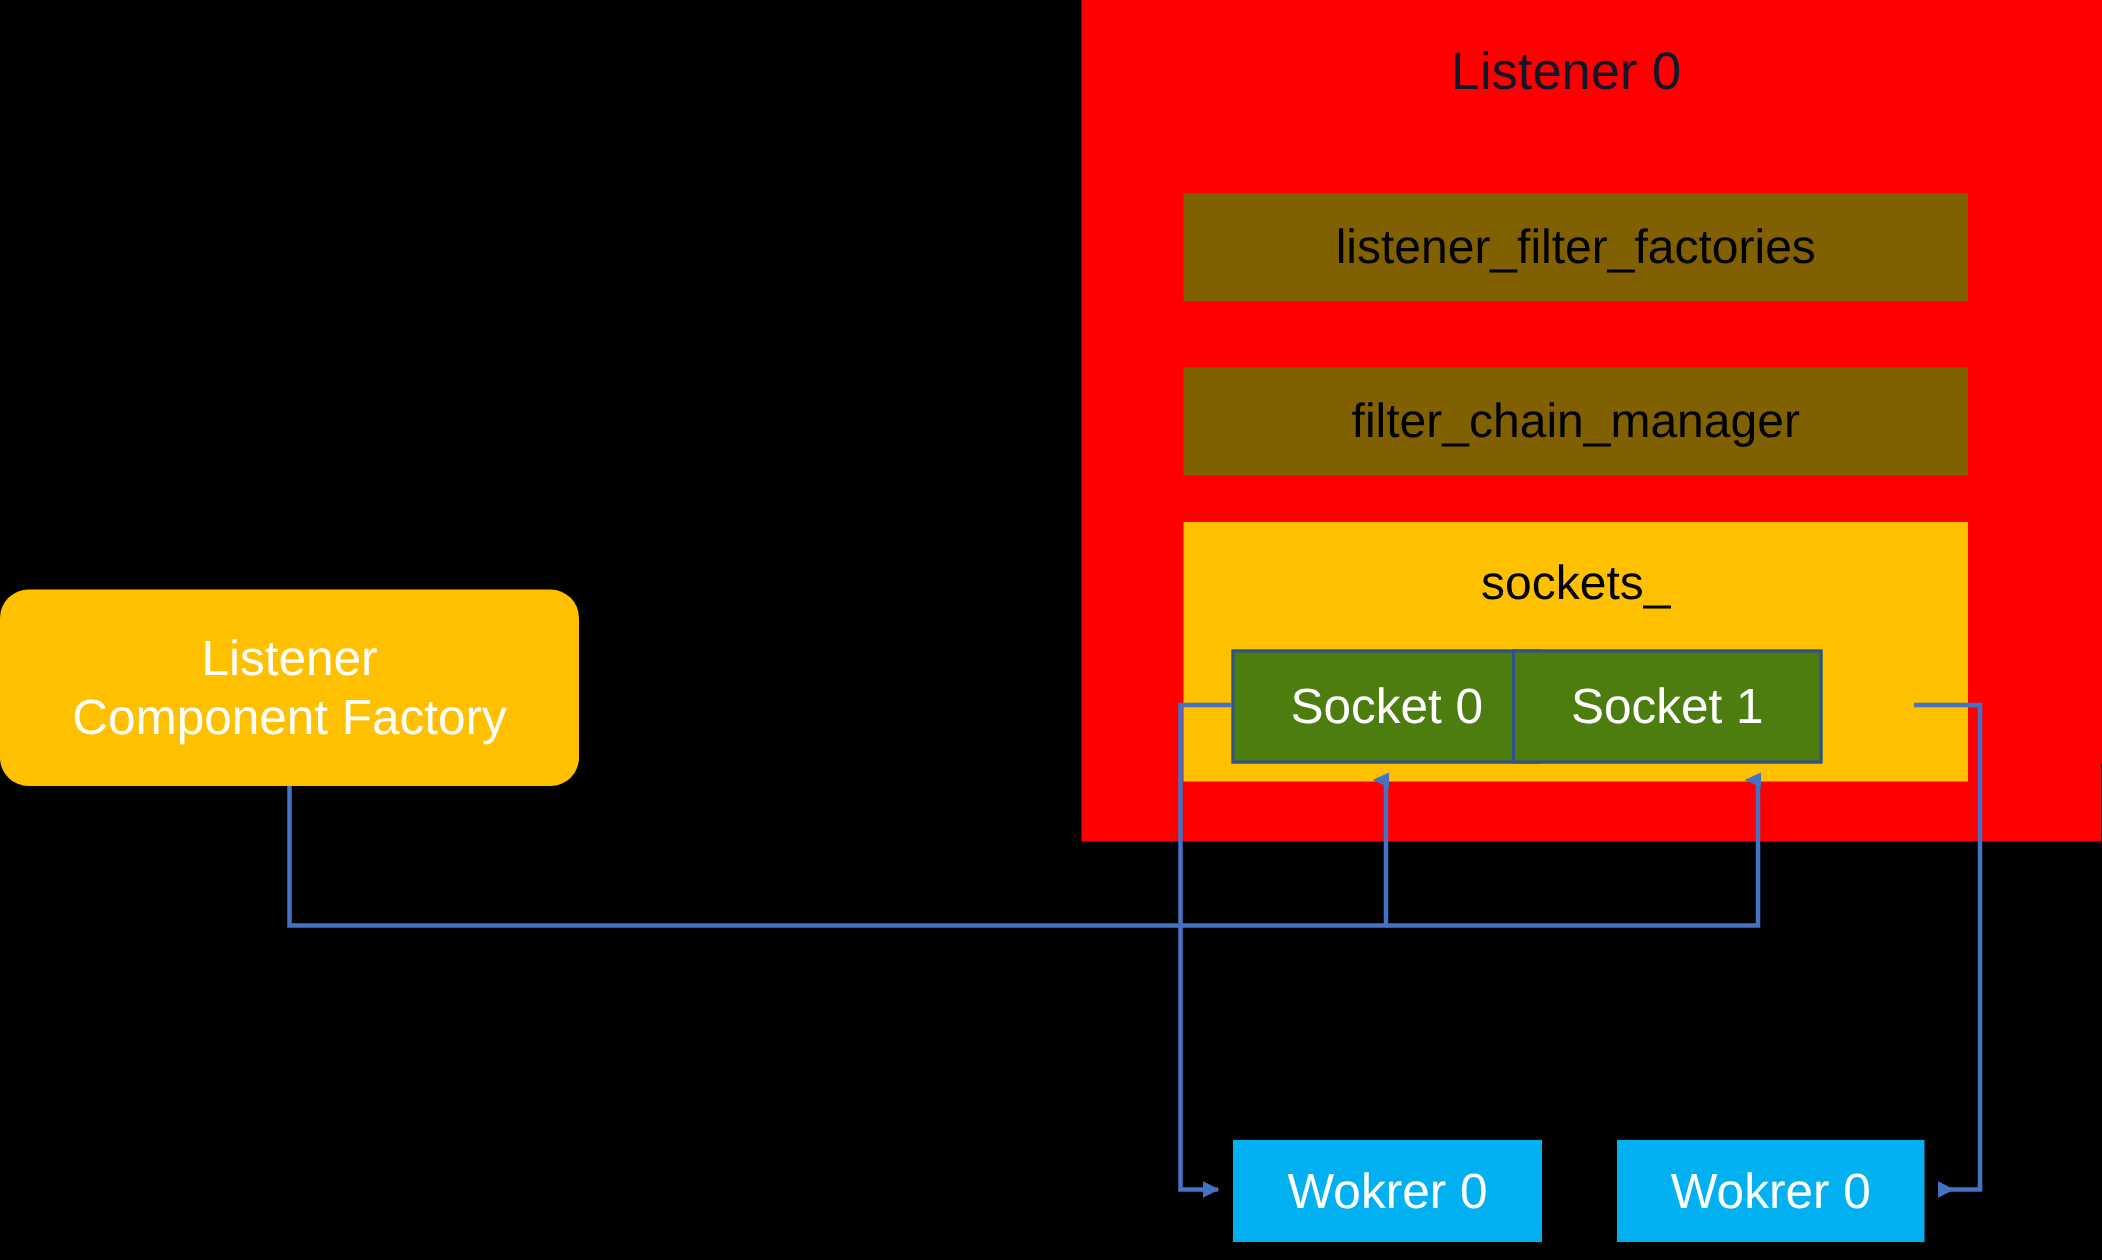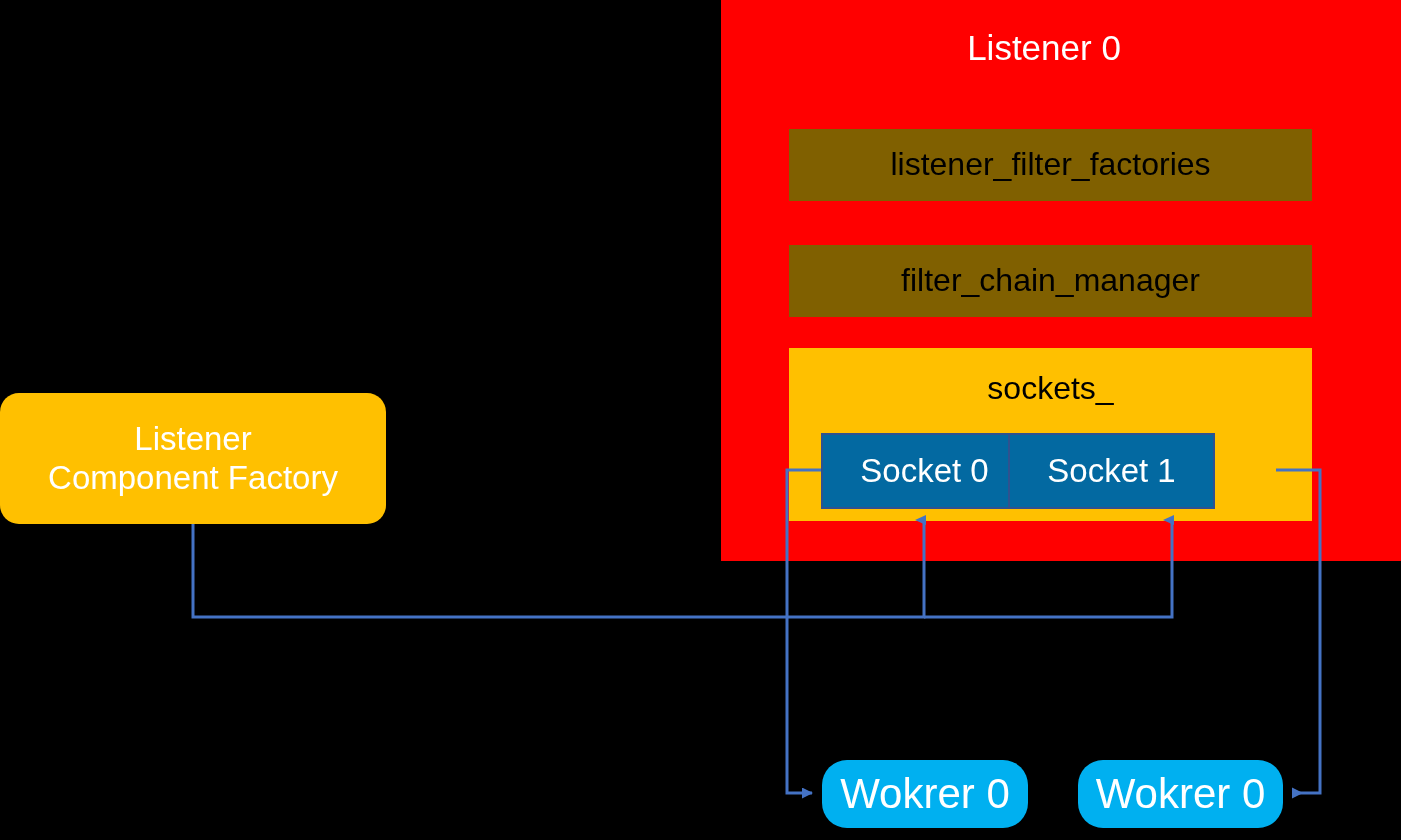--- a/index.html
+++ b/index.html
@@ -34,21 +34,21 @@
     height: 561px;
     background: #FF0000;
     display: block;
   }
   #listener-title {
     position: absolute;
     left: 0px;
     top: 22px;
     width: 646px;
     height: 52px;
-    color: #ffffff;
+    color: #0f172a;
     font-size: 35px;
     display: flex;
     align-items: center;
     justify-content: center;
   }
 
   
   .member-box {
     background: #806000;
     color: #000000;
@@ -85,21 +85,21 @@
     height: 45px;
     color: #000000;
     font-size: 32px;
     display: flex;
     align-items: center;
     justify-content: center;
   }
 
   
   .socket-box {
-    background: #0369a1;
+    background: #4d7c0f;
     border: 2px solid #2F528F;
     color: #FFFFFF;
     font-size: 33px;
   }
   #socket-0 {
     left: 821px;
     top: 433px;
     width: 207px;
     height: 76px;
   }
@@ -119,22 +119,21 @@
     background: #FFC000;
     color: #FFFFFF;
     font-size: 33px;
     border-radius: 19px;
   }
 
   
   .worker-box {
     background: #00B0F0;
     color: #FFFFFF;
-    font-size: 42px;
-    border-radius: 25px;
+    font-size: 33px;
   }
   #worker-0 {
     left: 822px;
     top: 760px;
     width: 206px;
     height: 68px;
   }
   #worker-1 {
     left: 1078px;
     top: 760px;

